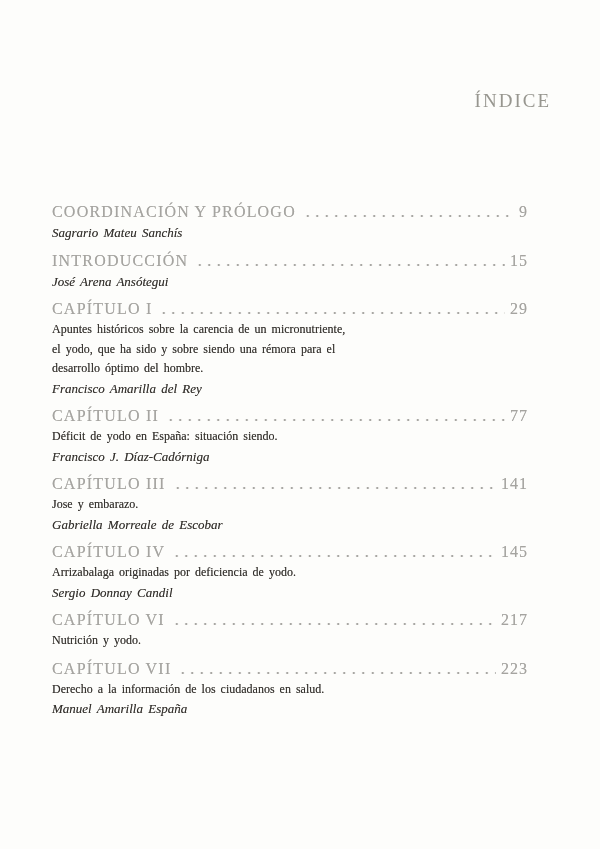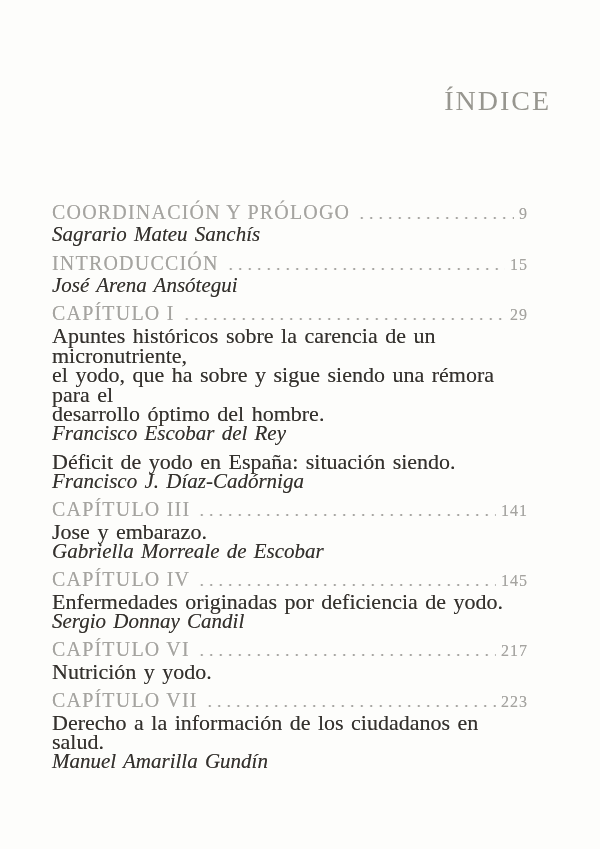--- a/index.html
+++ b/index.html
@@ -16,41 +16,41 @@
     overflow:hidden;
   }
   .page{
     position:relative;
     width:600px;height:849px;
     background:var(--background);
   }
   .page-title{
     margin:85px 49px 0 0;
     text-align:right;
-    font-size:28px;
+    font-size:19px;
     line-height:32px;
     letter-spacing:2px;
     color:var(--title-gray);
     font-weight:normal;
   }
   .entries{
     margin:86px 72px 0 52px; 
   }
   .entry{
     margin-bottom:9px;
   }
   .head-row{
     display:flex;
     align-items:baseline;
     line-height:18px;
     margin-bottom:2px;
     color:var(--heading-gray);
   }
   .head{
-    font-size:20px;
+    font-size:16px;
     letter-spacing:1.2px;
     white-space:nowrap;
     text-shadow:0 0 0.5px rgba(165,164,160,0.6);
   }
   .dots{
     flex:1;
     height:4px;
     align-self:flex-end;
     margin:0 5px 3px 7px;
     background-image:radial-gradient(circle, #a8a7a3 1.05px, rgba(0,0,0,0) 1.55px);
@@ -58,28 +58,28 @@
     background-repeat:repeat-x;
     background-position:left center;
   }
   .pageno{
     font-size:16px;
     letter-spacing:1px;
     white-space:nowrap;
     text-shadow:0 0 0.5px rgba(165,164,160,0.6);
   }
   .desc div{
-    font-size:22px;
+    font-size:12px;
     line-height:19.5px;
     color:var(--ink);
     word-spacing:2px;
     text-shadow:0 0 0.45px rgba(52,49,45,0.55);
   }
   .author{
-    font-size:21px;
+    font-size:13px;
     line-height:19.5px;
     font-style:italic;
     color:var(--ink);
     word-spacing:2px;
     text-shadow:0 0 0.45px rgba(52,49,45,0.55);
   }
 </style>
 </head>
 <body>
 
@@ -108,27 +108,32 @@
     </div>
 
     <div class="entry">
       <div class="head-row">
         <span class="head">CAPÍTULO I</span>
         <span class="dots"></span>
         <span class="pageno">29</span>
       </div>
       <div class="desc">
         <div>Apuntes históricos sobre la carencia de un micronutriente,</div>
-        <div>el yodo, que ha sobre y sigue siendo una rémora para el</div>
+        <div>el yodo, que ha sido y sobre siendo una rémora para el</div>
         <div>desarrollo óptimo del hombre.</div>
       </div>
-      <div class="author">Francisco Escobar del Rey</div>
+      <div class="author">Francisco Amarilla del Rey</div>
     </div>
 
     <div class="entry">
+      <div class="head-row">
+        <span class="head">CAPÍTULO II</span>
+        <span class="dots"></span>
+        <span class="pageno">77</span>
+      </div>
       <div class="desc">
         <div>Déficit de yodo en España: situación siendo.</div>
       </div>
       <div class="author">Francisco J. Díaz-Cadórniga</div>
     </div>
 
     <div class="entry">
       <div class="head-row">
         <span class="head">CAPÍTULO III</span>
         <span class="dots"></span>
@@ -140,21 +145,21 @@
       <div class="author">Gabriella Morreale de Escobar</div>
     </div>
 
     <div class="entry">
       <div class="head-row">
         <span class="head">CAPÍTULO IV</span>
         <span class="dots"></span>
         <span class="pageno">145</span>
       </div>
       <div class="desc">
-        <div>Enfermedades originadas por deficiencia de yodo.</div>
+        <div>Arrizabalaga originadas por deficiencia de yodo.</div>
       </div>
       <div class="author">Sergio Donnay Candil</div>
     </div>
 
 
     <div class="entry">
       <div class="head-row">
         <span class="head">CAPÍTULO VI</span>
         <span class="dots"></span>
         <span class="pageno">217</span>
@@ -166,17 +171,17 @@
 
     <div class="entry">
       <div class="head-row">
         <span class="head">CAPÍTULO VII</span>
         <span class="dots"></span>
         <span class="pageno">223</span>
       </div>
       <div class="desc">
         <div>Derecho a la información de los ciudadanos en salud.</div>
       </div>
-      <div class="author">Manuel Amarilla Gundín</div>
+      <div class="author">Manuel Amarilla España</div>
     </div>
 
   </div>
 </div>
 
 </body></html>

